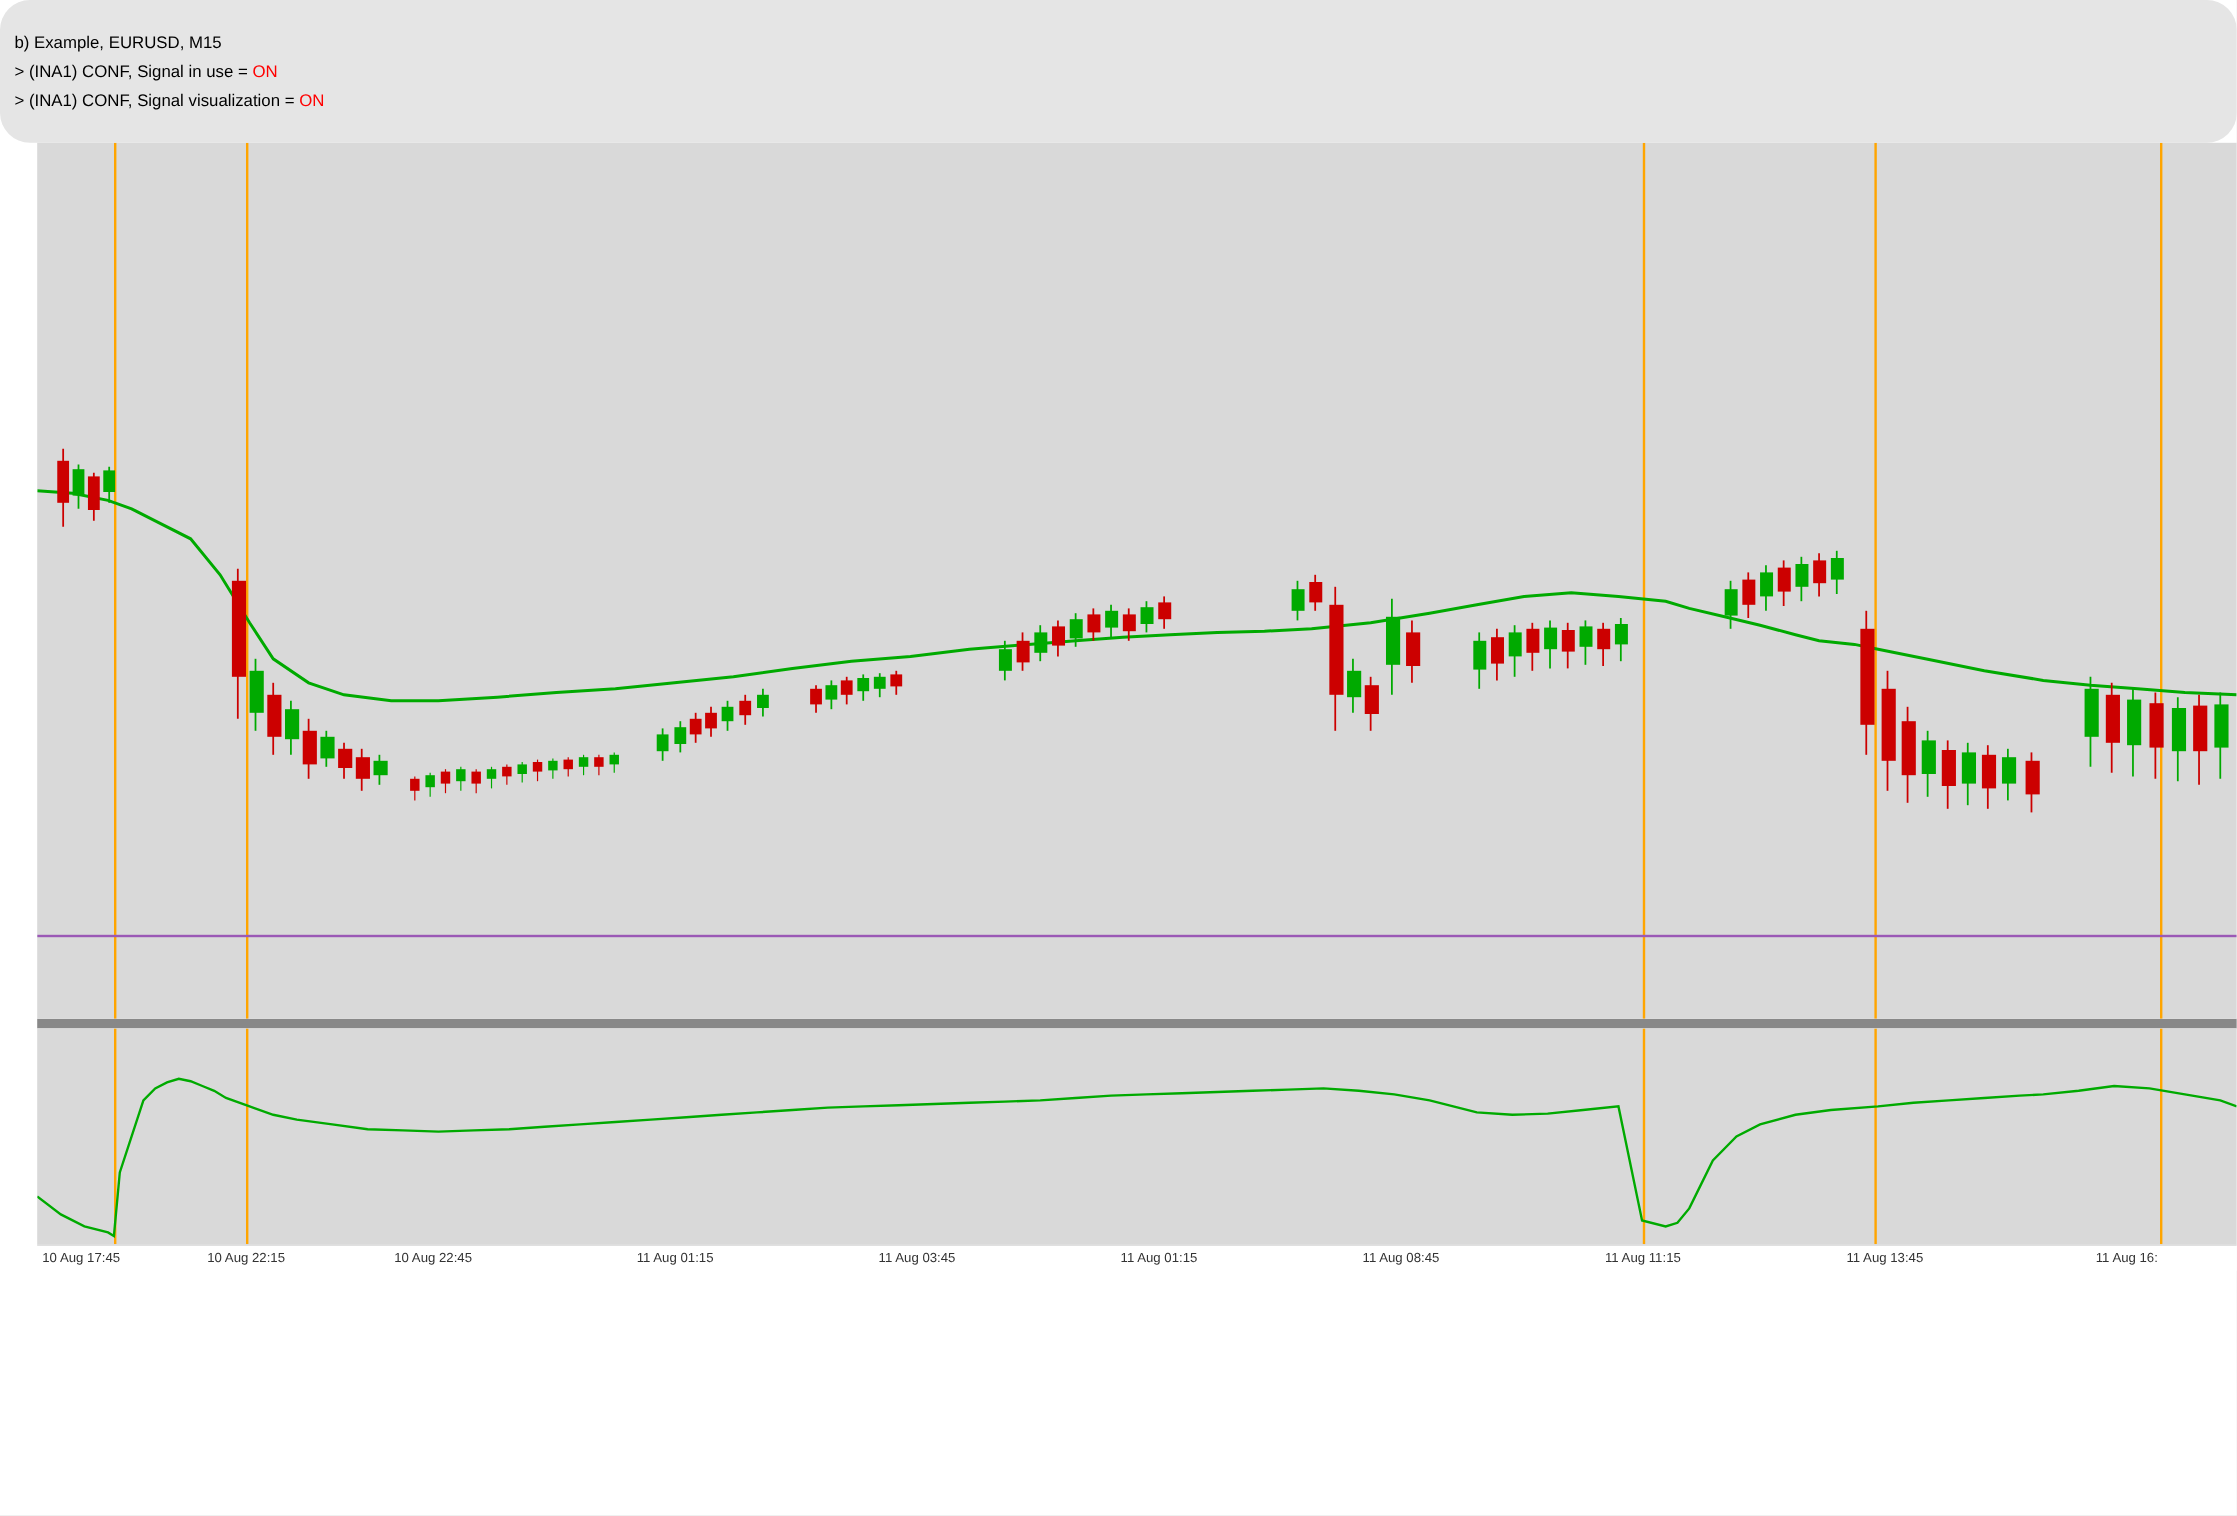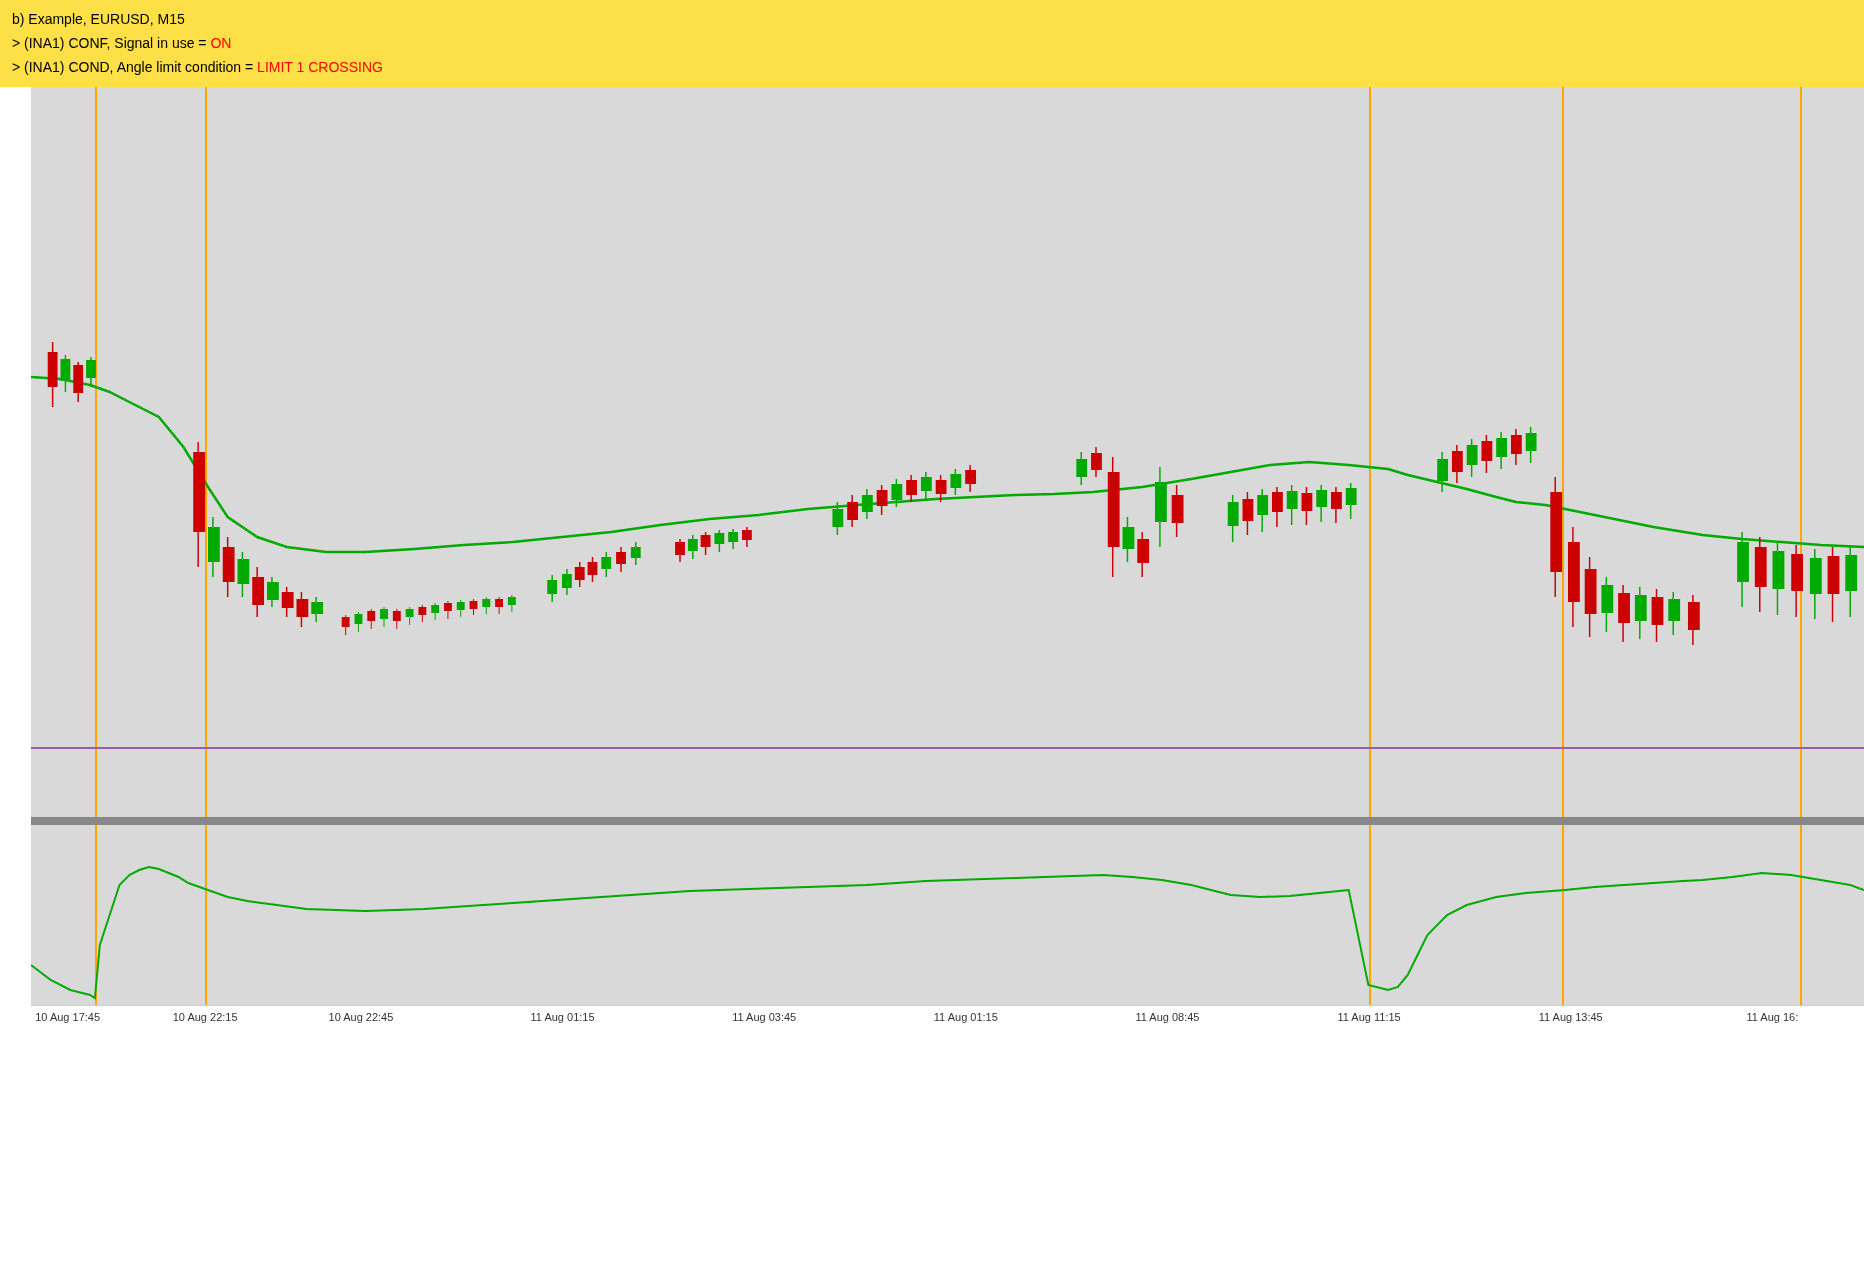--- a/index.html
+++ b/index.html
@@ -5,23 +5,24 @@
     * { margin: 0; padding: 0; box-sizing: border-box; }
     body {
       background: #ffffff;
       font-family: 'Arial', sans-serif;
       font-size: 14px;
       width: 1864px;
       min-height: 1263px;
       overflow: hidden;
     }
     .info-panel {
-      background: #fde047;
-      padding: 8px 12px;
+      background: #e5e5e5;
+      padding: 24px 12px;
       line-height: 1.7;
+      border-radius: 25px;
     }
     .info-line {
       color: #000000;
       font-size: 14px;
     }
     .info-value-on {
       color: #ff0000;
       font-weight: normal;
       text-align: right;
     }
@@ -93,21 +94,21 @@
   </style>
 </head>
 <body>
 
 <div class="info-panel">
   <div class="info-line">b) Example, EURUSD, M15</div>
   <div class="info-line">
     <span>&gt; (INA1) CONF, Signal in use = </span><span class="info-value-on">ON</span>
   </div>
   <div class="info-line">
-    <span>&gt; (INA1) COND, Angle limit condition = </span><span class="info-value-red">LIMIT 1 CROSSING</span>
+    <span>&gt; (INA1) CONF, Signal visualization = </span><span class="info-value-on">ON</span>
   </div>
 </div>
 
 <div class="chart-area">
 
   <div class="main-chart">
 
     <div class="vline" style="left: 3.5%"></div>
     <div class="vline" style="left: 9.5%"></div>
     <div class="vline" style="left: 73%"></div>

